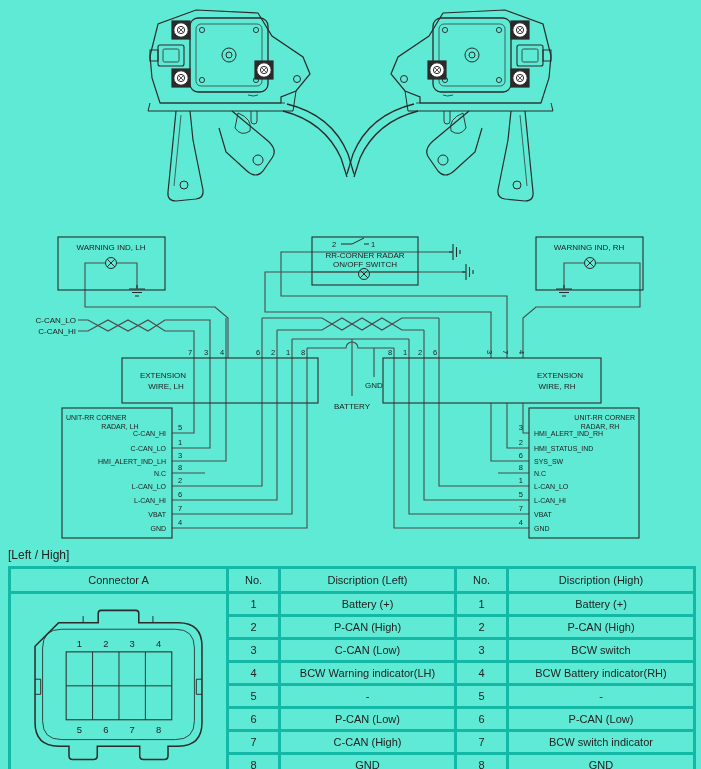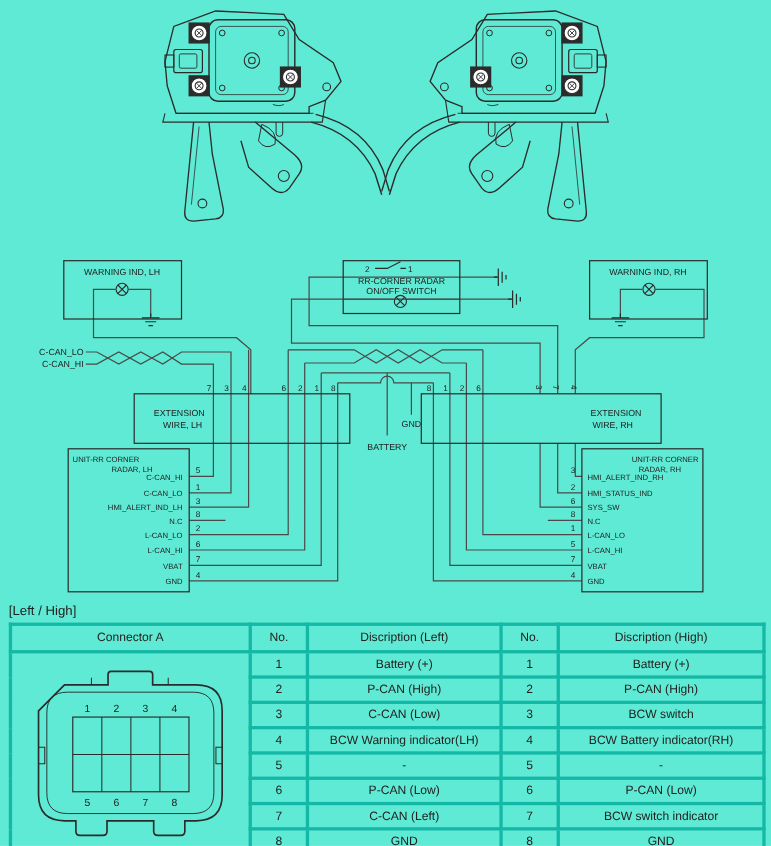--- a/index.html
+++ b/index.html
@@ -271,21 +271,21 @@
     <td>-</td>
   </tr>
   <tr>
     <td>6</td>
     <td>P-CAN (Low)</td>
     <td>6</td>
     <td>P-CAN (Low)</td>
   </tr>
   <tr>
     <td>7</td>
-    <td>C-CAN (Left)</td>
+    <td>C-CAN (High)</td>
     <td>7</td>
     <td>BCW switch indicator</td>
   </tr>
   <tr>
     <td>8</td>
     <td>GND</td>
     <td>8</td>
     <td>GND</td>
   </tr>
 </tbody>

